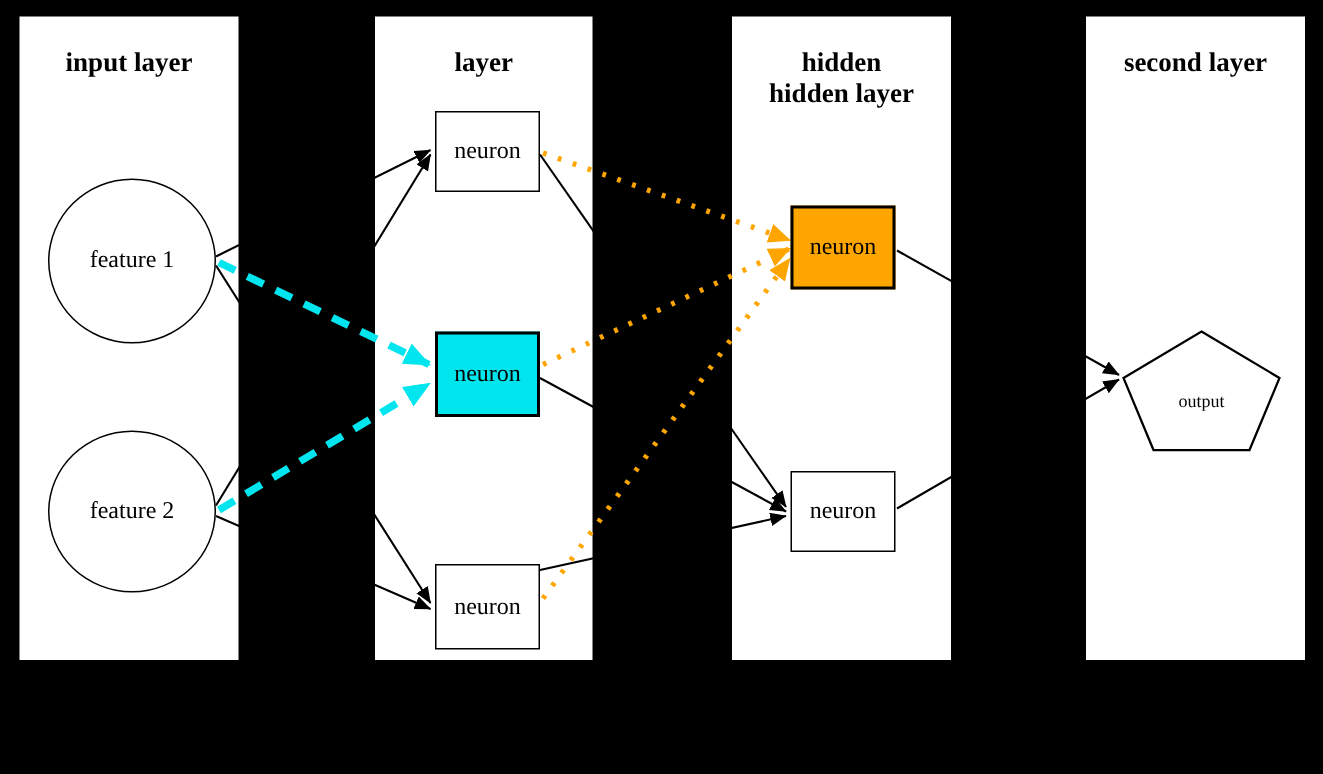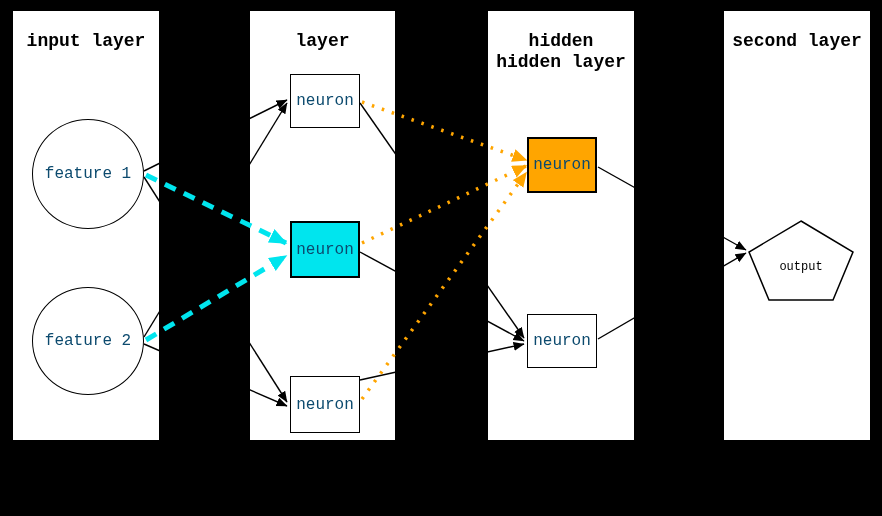--- a/index.html
+++ b/index.html
@@ -1,30 +1,30 @@
 <!DOCTYPE html>
 <html><head>
 <meta charset="utf-8">
 <style>
   html,body{margin:0;padding:0;background:#000;}
   .canvas{
     position:relative;width:882px;height:440px;overflow:hidden;
-    font-family:Liberation Mono, monospace;background:#000;
+    font-family:Liberation Serif, serif;background:#000;
   }
   .panel{position:absolute;top:11px;height:487px;z-index:1;background:#fff;}
   .panel-title{
     position:absolute;top:20px;left:0;right:0;z-index:4;
     text-align:center;font-size:18px;font-weight:bold;line-height:21px;color:#000;
   }
   .edges{position:absolute;left:0;top:0;z-index:2;}
   .node{position:absolute;z-index:3;display:flex;align-items:center;justify-content:center;box-sizing:border-box;}
   .node-circle{background:#fff;border:1.5px solid #000;border-radius:50%;}
   .node-box{background:#fff;border:1.5px solid #000;}
   .node-box.hl{border-width:2px;}
-  .node-label{font-size:16px;color:#0c4a6e;white-space:nowrap;}
+  .node-label{font-size:16px;color:#000000;white-space:nowrap;}
   .pentagon-wrap{position:absolute;z-index:3;}
   .pentagon-label{
     position:absolute;left:0;top:44px;width:116px;text-align:center;
     font-size:12px;color:#000;
   }
 </style>
 </head>
 <body>
 
 <div class="canvas" style="background: rgb(0, 0, 0);">

